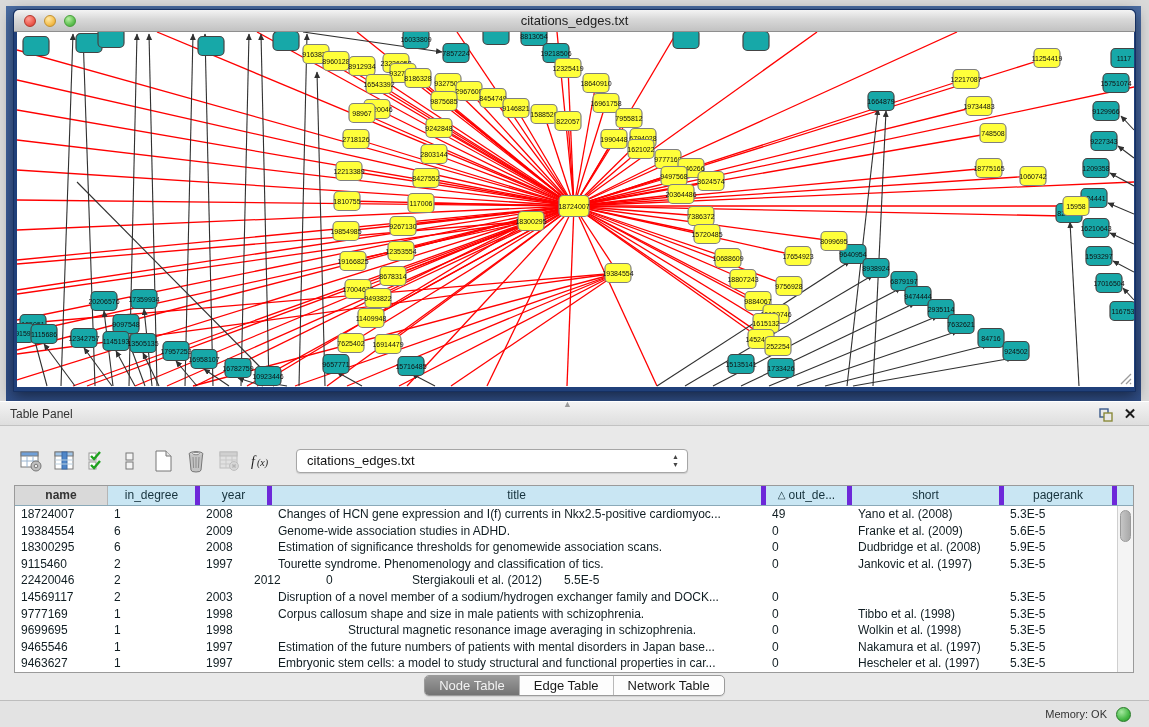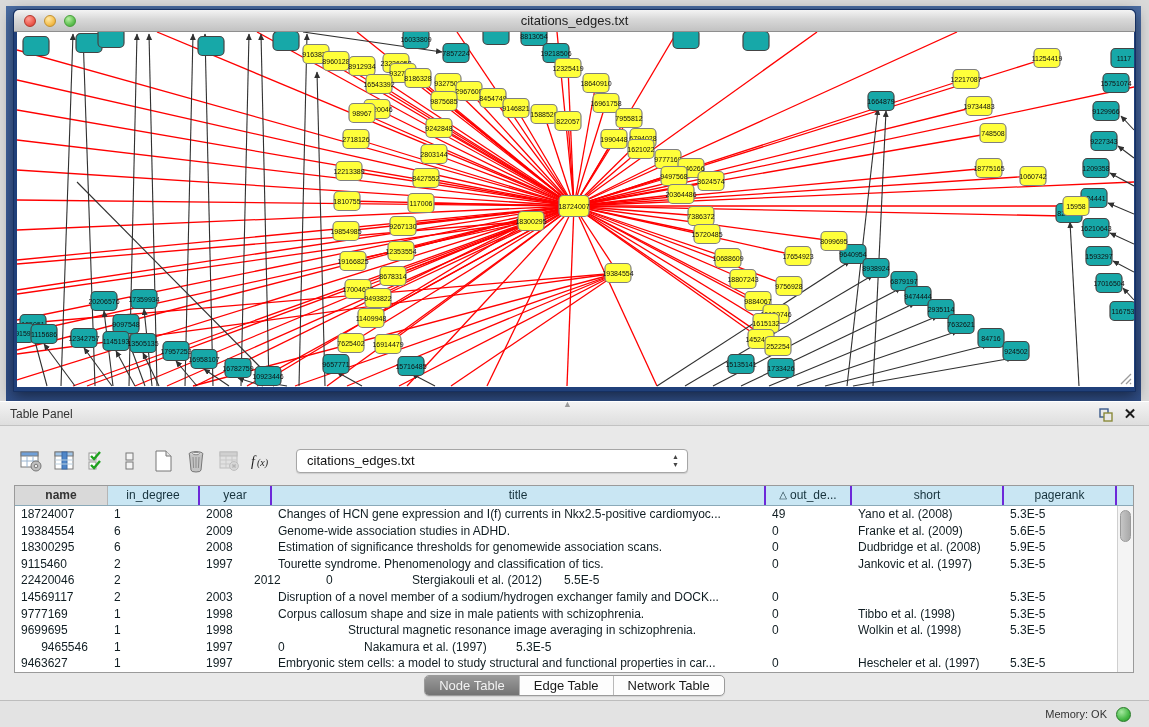--- a/index.html
+++ b/index.html
@@ -43,21 +43,21 @@
   .tool-btn{width:26px;height:26px;display:flex;align-items:center;justify-content:center;cursor:pointer;}
   .combo{position:relative;margin-left:14px;width:392px;height:24px;background:#ffffff;
     border:1px solid #a6a6a6;border-radius:4px;box-shadow:0 1px 1px rgba(0,0,0,.12);
     font-size:13px;color:#111;line-height:22px;padding-left:10px;cursor:pointer;}
   .combo .arrows{position:absolute;right:8px;top:3px;font-size:7px;line-height:8px;color:#444;text-align:center;}
 
   .table-wrap{position:absolute;left:14px;top:84px;width:1120px;height:188px;
     border:1px solid #9a9a9a;background:#ffffff;}
   .thead{display:flex;height:20px;background:#c9e6f3;border-bottom:1px solid #8aa9b8;}
   .th{flex:0 0 auto;font-size:12px;color:#16323c;text-align:center;line-height:19px;
-    border-right:2px solid #6d28d9;overflow:hidden;white-space:nowrap;}
+    border-right:5px solid #6d28d9;overflow:hidden;white-space:nowrap;}
   .th.gray{background:#d9d9d9;color:#333;border-right:1px solid #b5b5b5;}
   .sort-tri{display:inline-block;transform:translateY(-1px);margin-right:3px;font-size:10px;color:#16323c;}
   .tbody{position:absolute;left:0;top:20px;right:16px;bottom:0;overflow:hidden;}
   .tr{display:flex;height:16.6px;}
   .td{flex:0 0 auto;font-size:12px;color:#101d22;line-height:16.6px;padding-left:6px;
     overflow:hidden;white-space:nowrap;}
   .vscroll{position:absolute;right:0;top:20px;bottom:0;width:16px;background:#f4f4f4;border-left:1px solid #cfcfcf;}
   .vthumb{position:absolute;left:2px;top:4px;width:11px;height:32px;border-radius:6px;
     background:linear-gradient(90deg,#c6c6c6,#a9a9a9);border:1px solid #9a9a9a;}
 
@@ -871,23 +871,24 @@
           <div class="tr">
             <div class="td" style="width: 93px;">9699695</div>
             <div class="td" style="width: 92px;">1</div>
             <div class="td" style="width: 72px;">1998</div>
             <div class="td" style="width: 494px; text-align: center;">Structural magnetic resonance image averaging in schizophrenia.</div>
             <div class="td" style="width: 86px;">0</div>
             <div class="td" style="width: 152px;">Wolkin et al. (1998)</div>
             <div class="td" style="width: 113px;">5.3E-5</div>
           </div>
           <div class="tr">
-            <div class="td" style="width: 93px; text-align: center;">9465546</div>
+            <div class="td" style="width: 93px;">9465546</div>
             <div class="td" style="width: 92px;">1</div>
             <div class="td" style="width: 72px;">1997</div>
+            <div class="td" style="width: 494px;">Estimation of the future numbers of patients with mental disorders in Japan base...</div>
             <div class="td" style="width: 86px;">0</div>
             <div class="td" style="width: 152px;">Nakamura et al. (1997)</div>
             <div class="td" style="width: 113px;">5.3E-5</div>
           </div>
           <div class="tr">
             <div class="td" style="width: 93px;">9463627</div>
             <div class="td" style="width: 92px;">1</div>
             <div class="td" style="width: 72px;">1997</div>
             <div class="td" style="width: 494px;">Embryonic stem cells: a model to study structural and functional properties in car...</div>
             <div class="td" style="width: 86px;">0</div>

